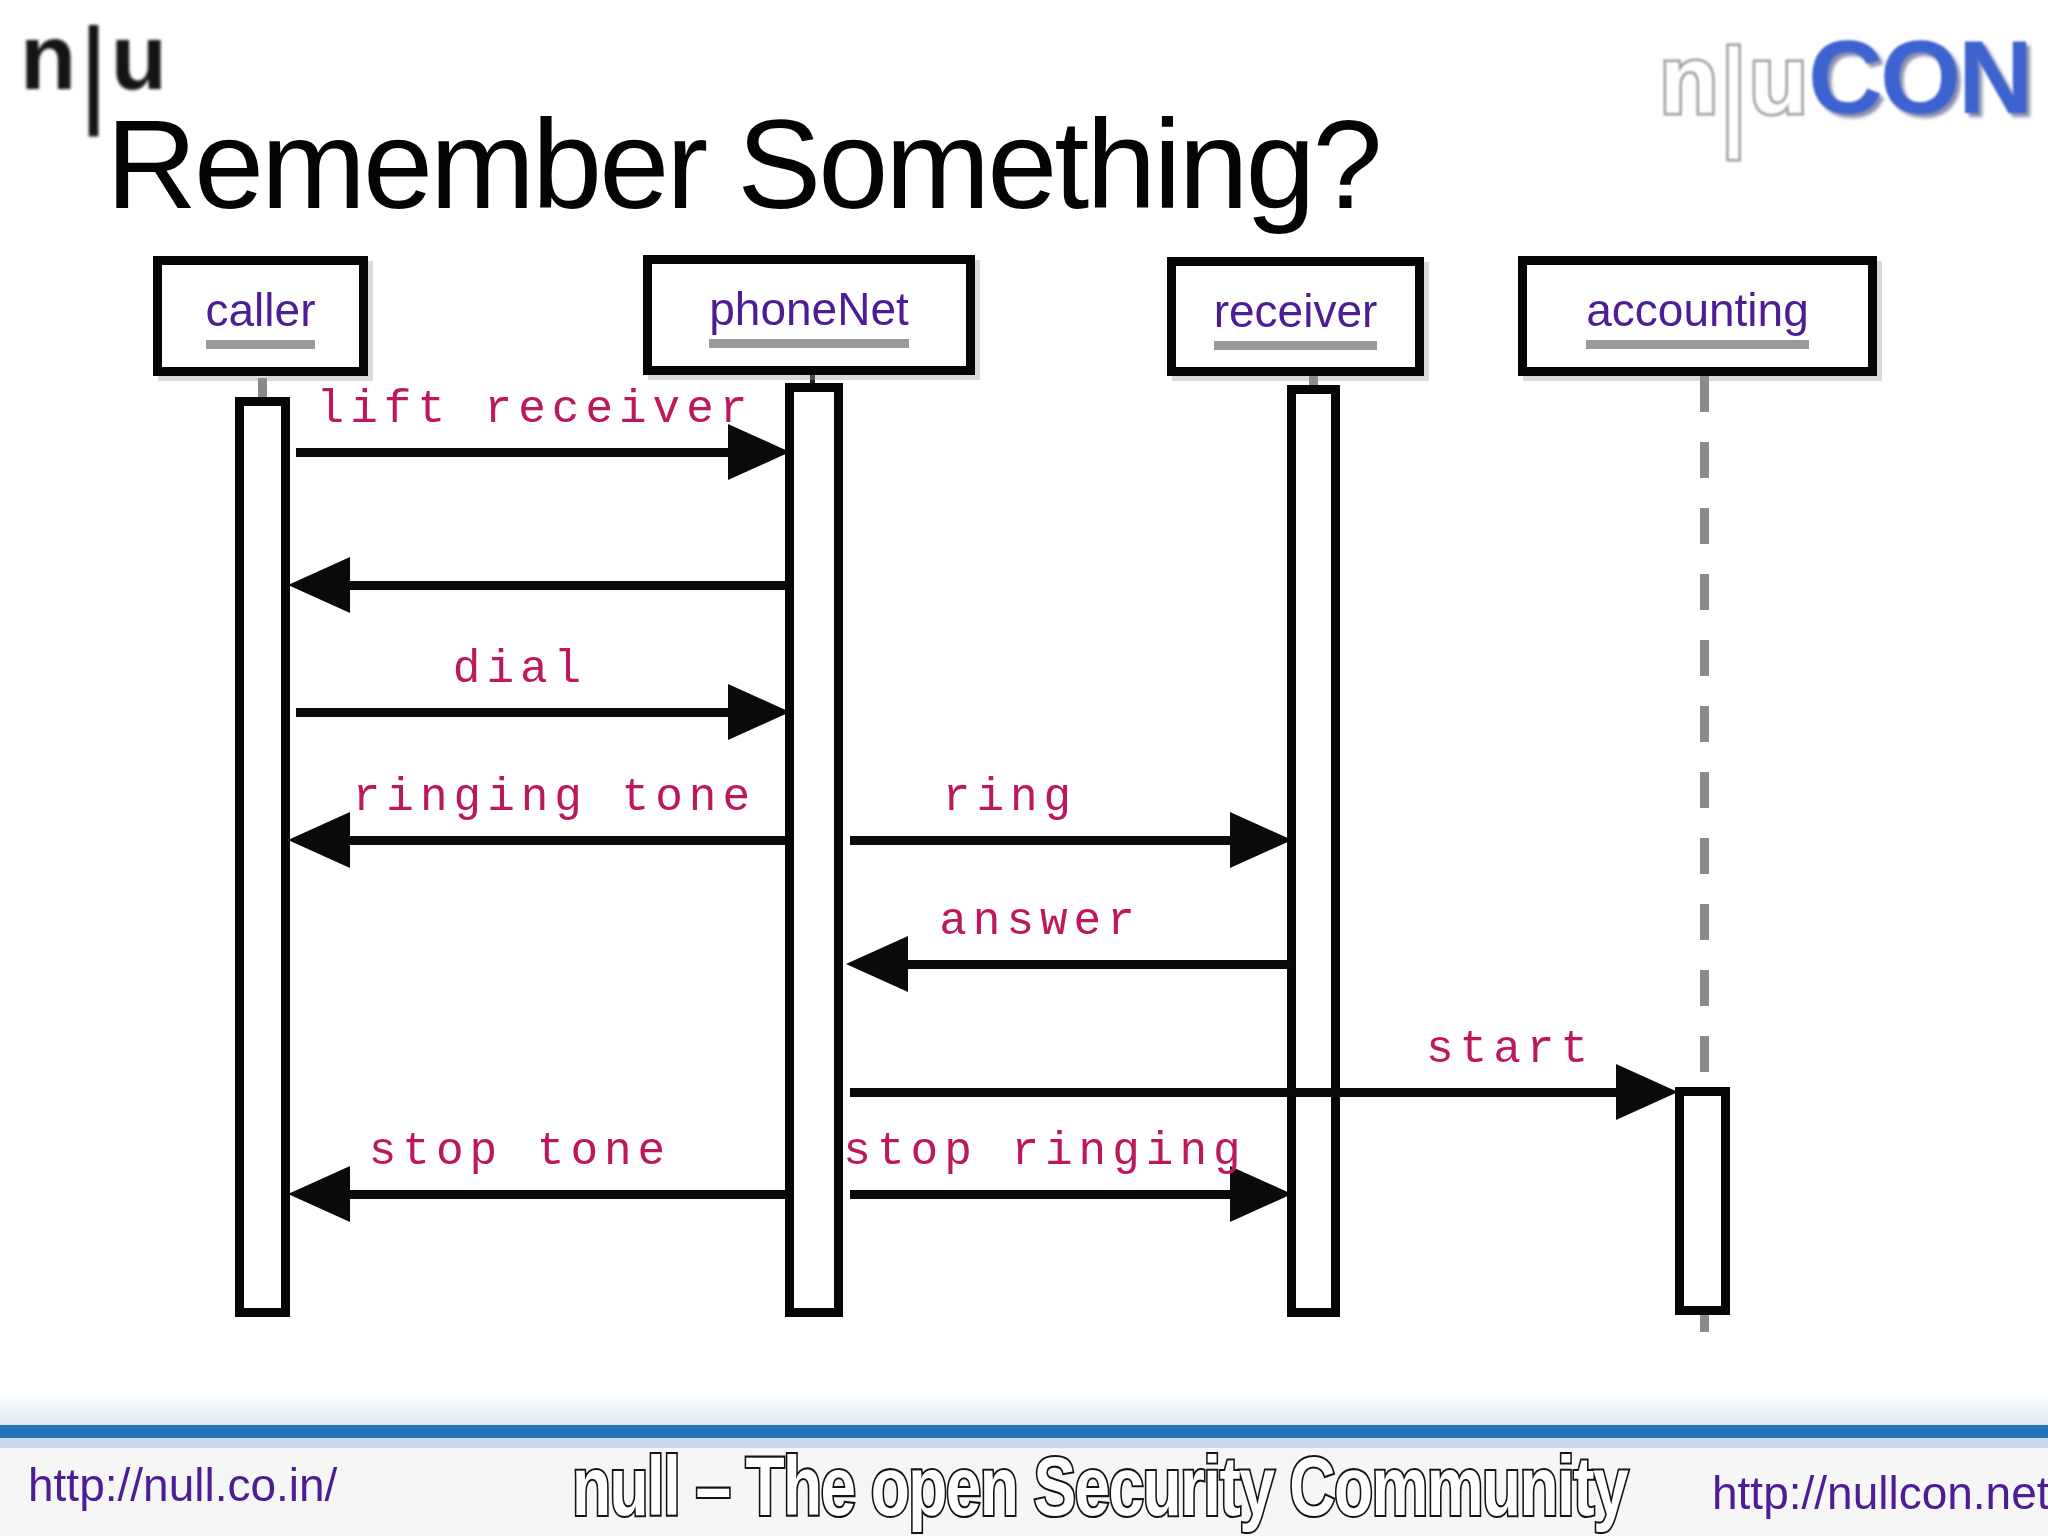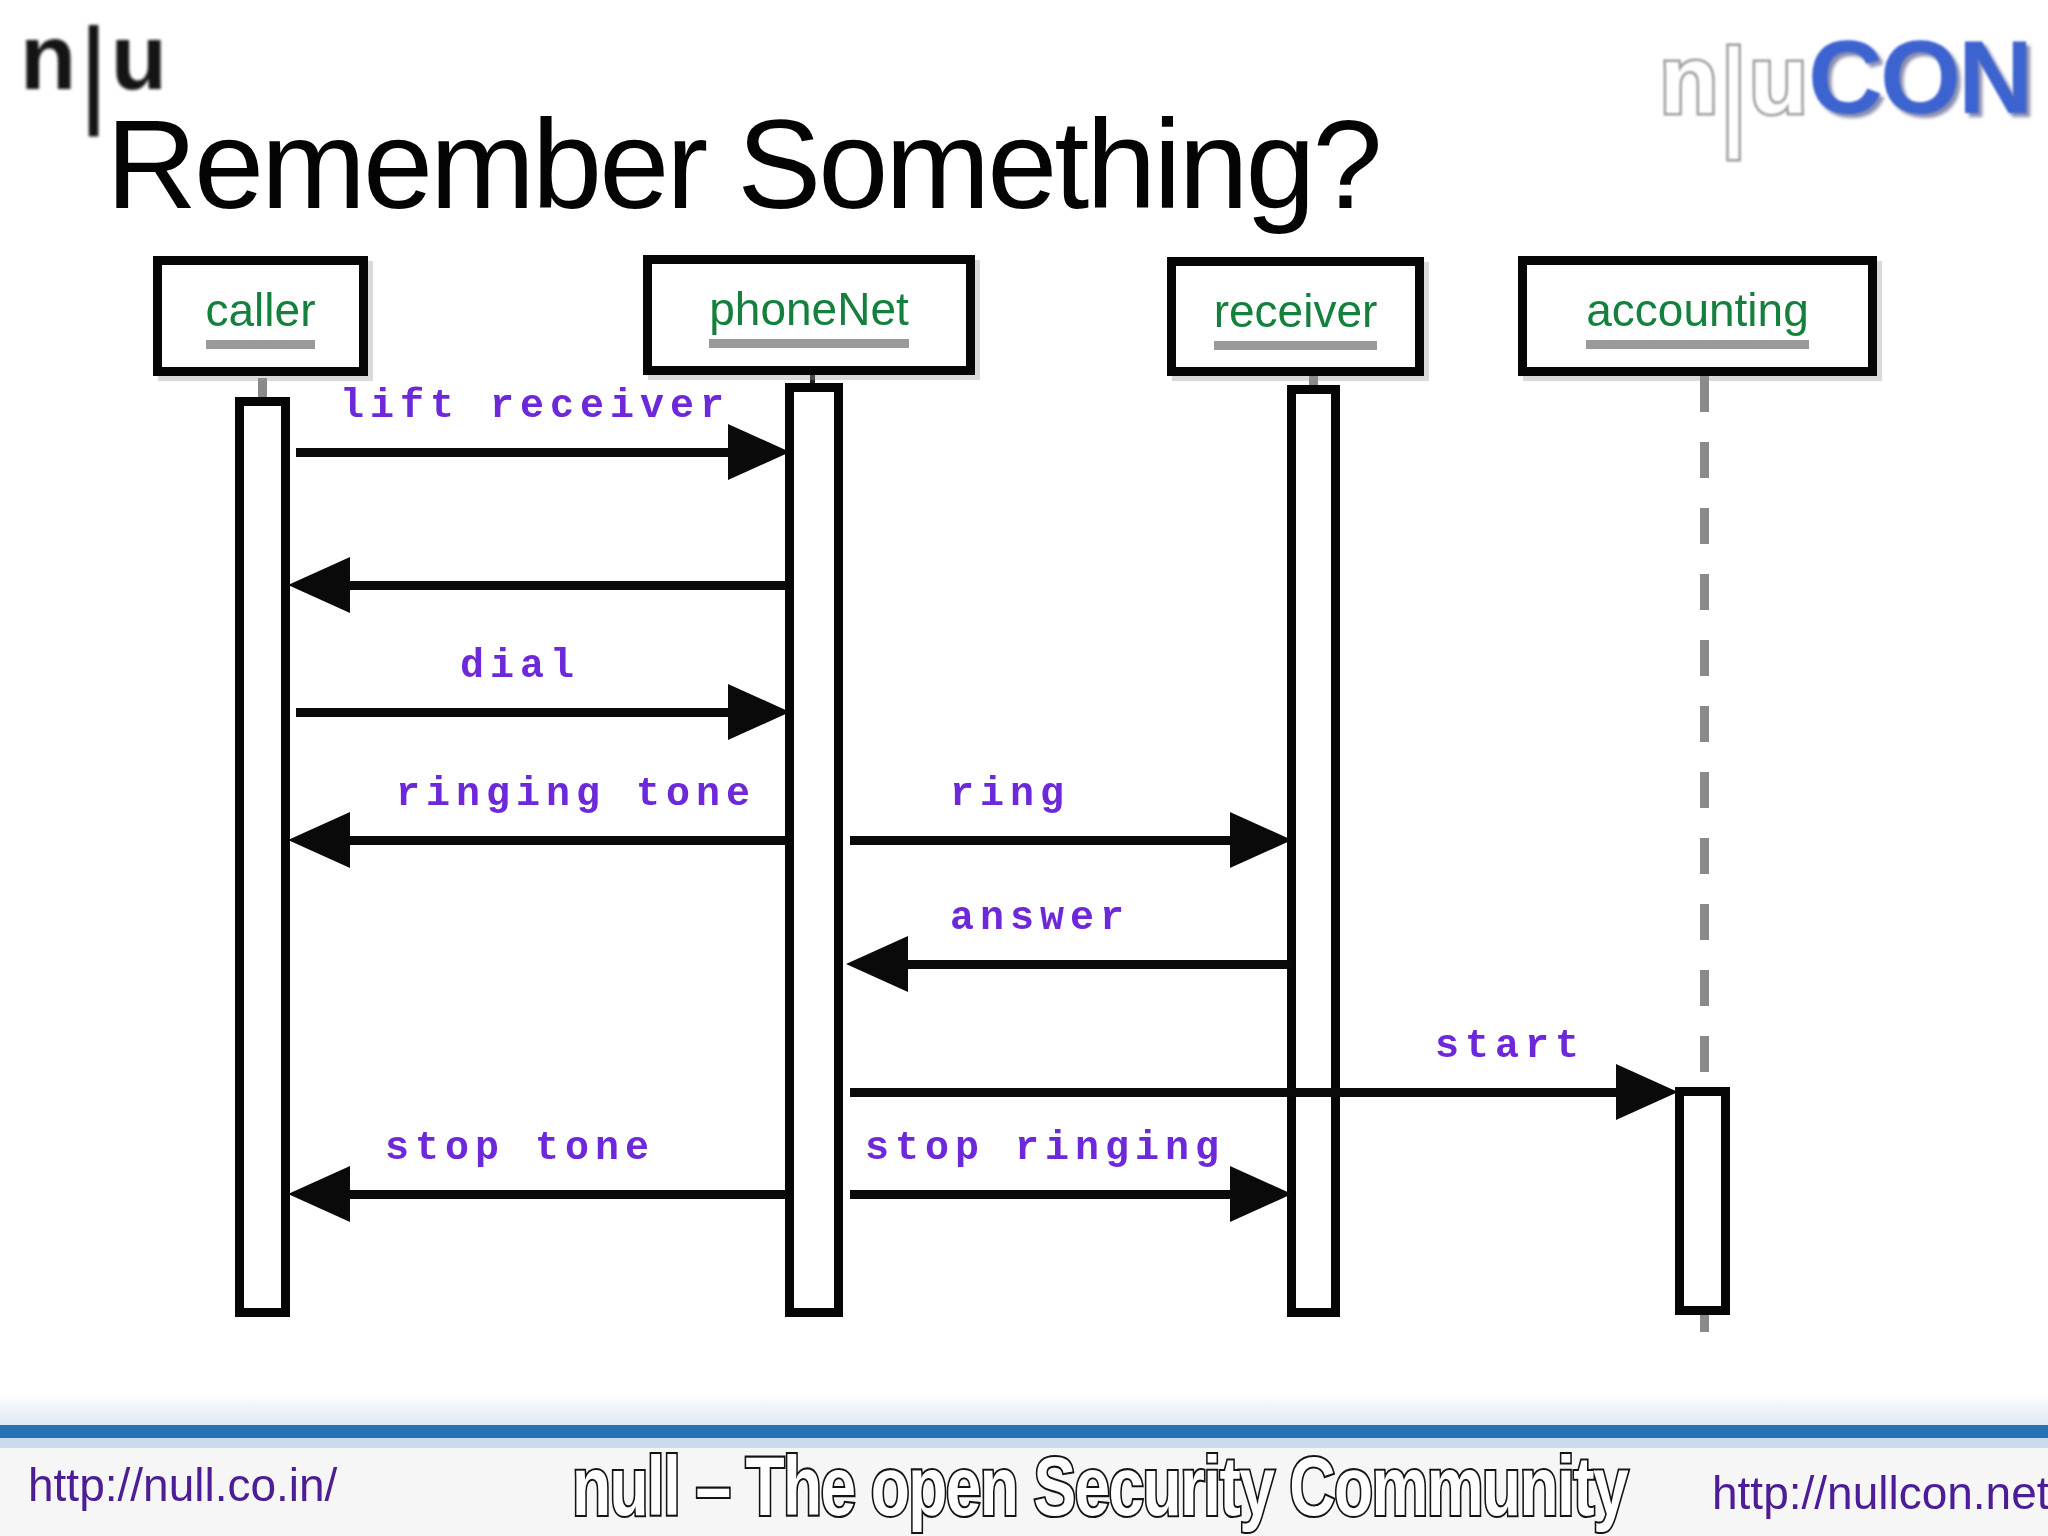--- a/index.html
+++ b/index.html
@@ -18,21 +18,21 @@
   .nullcon-left .pipe { font-weight:400; font-size:120px; vertical-align:-20px; }
   .nullcon-right { font-size:104px; font-weight:900; color:#3c63cf; letter-spacing:-3px;
                    text-shadow:4px 4px 3px rgba(40,50,110,0.55); filter:blur(0.8px); }
   .slide-title { position:absolute; left:106px; top:92px; font-size:126px; color:#040404;
                  letter-spacing:-3px; white-space:nowrap; }
 
   
   .actor-box { position:absolute; height:120px; background:#fff; border:9px solid #060606;
                display:flex; align-items:center; justify-content:center;
                box-shadow:5px 5px 0 rgba(150,150,150,0.35); z-index:2; }
-  .actor-box .lbl { font-size:46px; color:#15803d; display:inline-block; text-align:right; }
+  .actor-box .lbl { font-size:46px; color:#4c1d95; display:inline-block; text-align:right; }
   .actor-box .lbl .bar { display:block; height:9px; background:#9a9a9a; margin-top:3px; }
   #box-caller     { left:153px;  top:256px; width:215px; }
   #box-phonenet   { left:643px;  top:255px; width:332px; }
   #box-receiver   { left:1167px; top:257px; width:257px; height:119px; }
   #box-accounting { left:1518px; top:256px; width:359px; }
 
   
   .stub { position:absolute; width:9px; background:#8a8a8a; z-index:1; }
   .dashed-lifeline { position:absolute; left:1700px; top:376px; width:9px; height:711px;
        background:repeating-linear-gradient(to bottom,#8a8a8a 0 36px,transparent 36px 66px);
@@ -43,21 +43,21 @@
   #act-receiver   { left:1287px; top:385px;  width:53px; height:932px; }
   #act-accounting { left:1675px; top:1087px; width:55px; height:228px; }
 
   
   .msg-line { position:absolute; height:9px; background:#0a0a0a; z-index:3; }
   .head-r, .head-l { position:absolute; width:0; height:0; z-index:3;
                      border-top:28px solid transparent; border-bottom:28px solid transparent; }
   .head-r { border-left:62px solid #0a0a0a; }
   .head-l { border-right:62px solid #0a0a0a; }
   .msg-label { position:absolute; font-family:"Liberation Mono","DejaVu Sans Mono",monospace;
-               font-weight:700; font-size:40px; letter-spacing:6px; color:#6d28d9;
+               font-weight:400; font-size:46px; letter-spacing:6px; color:#be185d;
                text-align:center; white-space:nowrap; z-index:4; }
 
   
   .footer-grad  { position:absolute; left:0; top:1393px; width:2048px; height:32px;
                   background:linear-gradient(to bottom,#ffffff,#dde8f2); }
   .footer-bar   { position:absolute; left:0; top:1425px; width:2048px; height:13px; background:#2573b5; }
   .footer-band  { position:absolute; left:0; top:1438px; width:2048px; height:10px; background:#c9dbec; }
   .footer-bg    { position:absolute; left:0; top:1448px; width:2048px; height:88px; background:#f6f6f6; }
   .footer-link  { position:absolute; font-size:46px; color:#4c1d95; white-space:nowrap; z-index:6; }
   #link-left  { left:28px;  top:1458px; }

